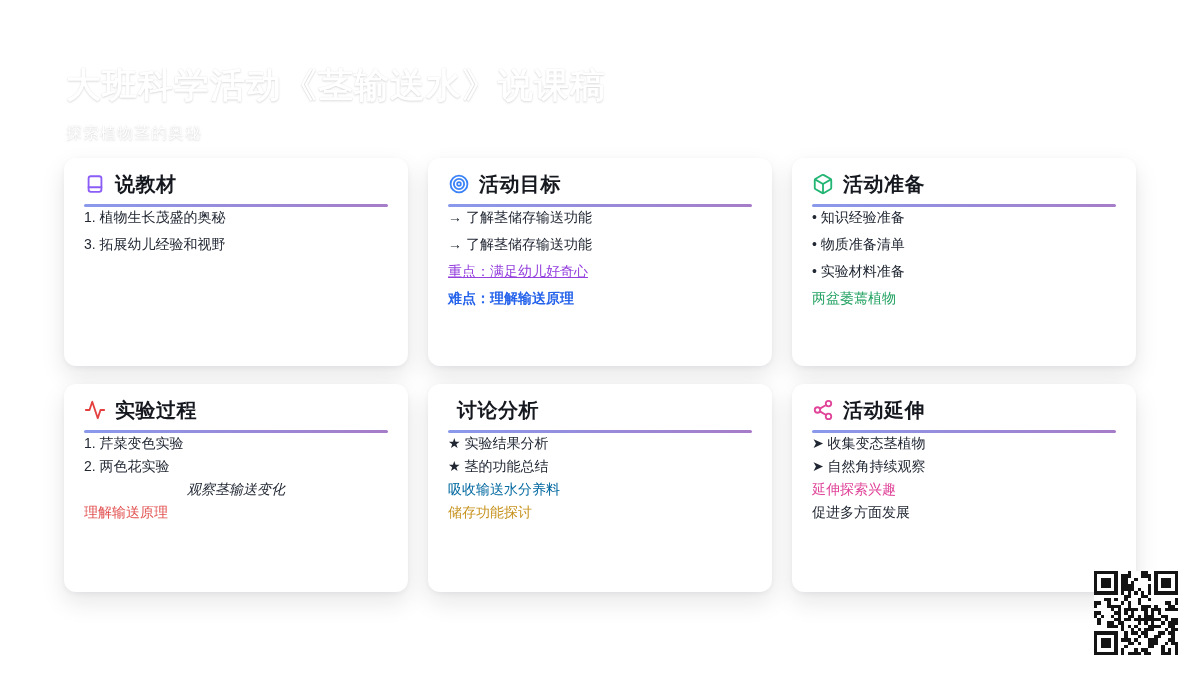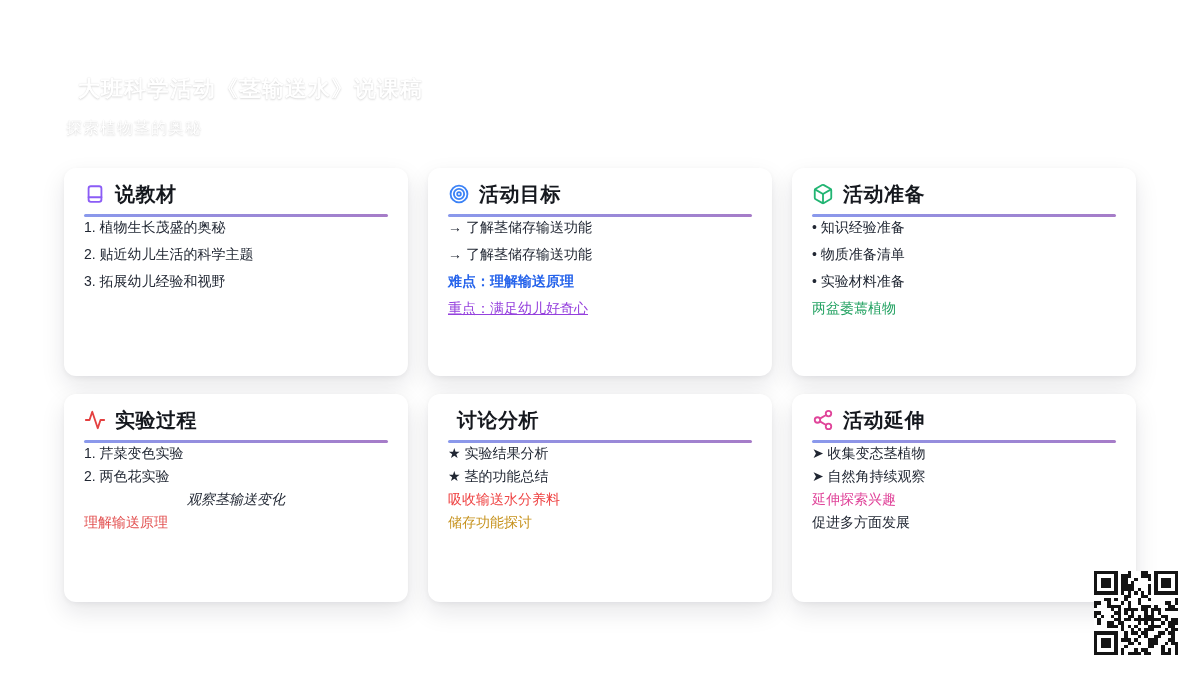--- a/index.html
+++ b/index.html
@@ -5,32 +5,32 @@
   html,body{margin:0;padding:0;}
   body{
     width:1200px;height:675px;position:relative;overflow:hidden;
     background:#ffffff;
     font-family:"Liberation Sans","DejaVu Sans",sans-serif;
     -webkit-font-smoothing:antialiased;
   }
   
   .page-header{position:absolute;top:62px;left:66px;}
   .page-title{
-    margin:12px;font-size:22px;font-weight:700;letter-spacing:1px;
+    margin:0;font-size:35px;font-weight:700;letter-spacing:1px;
     color:#ffffff;
     text-shadow:0 1px 2px rgba(0,0,0,0.13),0 0 1px rgba(0,0,0,0.10);
   }
   .page-subtitle{
     margin:14px 0 0 0;font-size:16px;font-weight:500;letter-spacing:1px;
     color:#ffffff;
     text-shadow:0 1px 2px rgba(0,0,0,0.13),0 0 1px rgba(0,0,0,0.10);
   }
   
   .grid{
-    position:absolute;top:168px;left:64px;
+    position:absolute;top:158px;left:64px;
     display:grid;grid-template-columns:repeat(3,344px);
     grid-auto-rows:208px;column-gap:20px;row-gap:18px;
   }
   .card{
     background:#ffffff;border-radius:12px;box-sizing:border-box;
     padding:12px 20px 0 20px;
     box-shadow:0 2px 5px rgba(15,23,42,0.05),0 10px 24px rgba(15,23,42,0.10);
   }
   .card-head{display:flex;align-items:center;gap:9px;height:28px;}
   .card-head .icon{display:flex;align-items:center;justify-content:center;}
@@ -63,42 +63,41 @@
           <svg width="22" height="22" viewBox="0 0 24 24" fill="none" stroke="#8b5cf6" stroke-width="2" stroke-linecap="round" stroke-linejoin="round">
             <rect x="5" y="3.5" width="14" height="17" rx="2.5"></rect>
             <line x1="5" y1="15.5" x2="19" y2="15.5"></line>
           </svg>
         </span>
       <h2 class="card-title">说教材</h2>
     </div>
     <div class="divider" style="background: linear-gradient(90deg, rgb(138, 153, 236), rgb(166, 124, 200));"></div>
     <div class="items">
         <div class="item normal" style="color: rgb(33, 39, 51);">1. 植物生长茂盛的奥秘</div>
-        <div class="item normal" style="color: rgb(33, 39, 51);">2. 贴近幼儿生活的科学主题</div>
         <div class="item normal" style="color: rgb(33, 39, 51);">3. 拓展幼儿经验和视野</div>
       </div>
   </section>
 
   <section class="card loose">
     <div class="card-head">
       <span class="icon">
           <svg width="22" height="22" viewBox="0 0 24 24" fill="none" stroke="#3b82f6" stroke-width="2" stroke-linecap="round" stroke-linejoin="round">
             <circle cx="12" cy="12" r="9.2"></circle>
             <circle cx="12" cy="12" r="5.6"></circle>
             <circle cx="12" cy="12" r="2"></circle>
           </svg>
         </span>
       <h2 class="card-title">活动目标</h2>
     </div>
     <div class="divider" style="background: linear-gradient(90deg, rgb(138, 153, 236), rgb(166, 124, 200));"></div>
     <div class="items">
         <div class="item normal" style="color: rgb(33, 39, 51);">→ 了解茎储存输送功能</div>
         <div class="item normal" style="color: rgb(33, 39, 51);">→ 了解茎储存输送功能</div>
+        <div class="item purple-underline" style="color: rgb(149, 64, 221);">重点：满足幼儿好奇心</div>
         <div class="item blue-bold" style="color: rgb(37, 99, 235);">难点：理解输送原理</div>
-        <div class="item purple-underline" style="color: rgb(149, 64, 221);">重点：满足幼儿好奇心</div>
       </div>
   </section>
 
   <section class="card loose">
     <div class="card-head">
       <span class="icon">
           <svg width="22" height="22" viewBox="0 0 24 24" fill="none" stroke="#22b573" stroke-width="2" stroke-linecap="round" stroke-linejoin="round">
             <path d="M21 16V8a2 2 0 0 0-1-1.73l-7-4a2 2 0 0 0-2 0l-7 4A2 2 0 0 0 3 8v8a2 2 0 0 0 1 1.73l7 4a2 2 0 0 0 2 0l7-4A2 2 0 0 0 21 16z"></path>
             <polyline points="3.27 6.96 12 12.01 20.73 6.96"></polyline>
             <line x1="12" y1="22.08" x2="12" y2="12"></line>
@@ -135,21 +134,21 @@
 
   <section class="card tight">
     <div class="card-head">
       <span class="icon"></span>
       <h2 class="card-title">讨论分析</h2>
     </div>
     <div class="divider" style="background: linear-gradient(90deg, rgb(138, 153, 236), rgb(166, 124, 200));"></div>
     <div class="items">
         <div class="item normal" style="color: rgb(33, 39, 51);">★ 实验结果分析</div>
         <div class="item normal" style="color: rgb(33, 39, 51);">★ 茎的功能总结</div>
-        <div class="item normal" style="color: #ef4444;">吸收输送水分养料</div>
+        <div class="item normal" style="color: #0369a1;">吸收输送水分养料</div>
         <div class="item amber" style="color: rgb(199, 147, 31);">储存功能探讨</div>
       </div>
   </section>
 
   <section class="card tight">
     <div class="card-head">
       <span class="icon">
           <svg width="22" height="22" viewBox="0 0 24 24" fill="none" stroke="#e0459a" stroke-width="2" stroke-linecap="round" stroke-linejoin="round">
             <circle cx="18" cy="5" r="3"></circle>
             <circle cx="6" cy="12" r="3"></circle>

